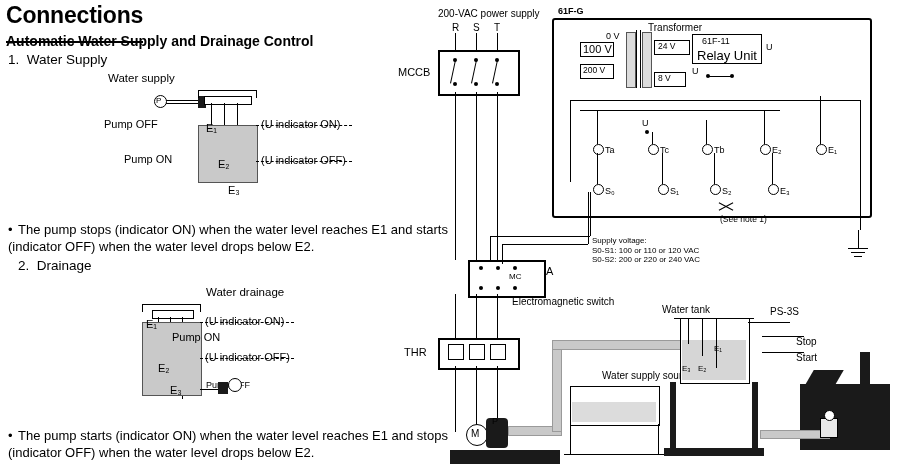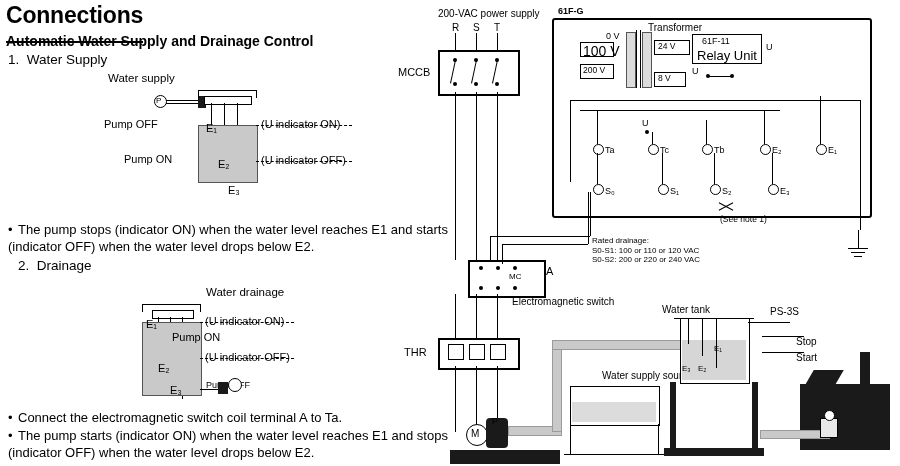--- a/index.html
+++ b/index.html
@@ -146,23 +146,20 @@
 
       <div class="lbl" style="left:14px;top:32px;">E₁</div>
       <div class="lbl" style="left:26px;top:76px;">E₂</div>
       <div class="lbl" style="left:38px;top:98px;">E₃</div>
 
       <div class="wireh" style="left:68px;top:103px;width:22px;"></div>
       <div class="blackfill" style="left:86px;top:96px;width:10px;height:12px;"></div>
       <div class="term" style="left:96px;top:92px;width:12px;height:12px;"></div>
     </div>
 
-    <div class="bullet b3">
-      <span class="dot">•</span><span>Connect the electromagnetic switch coil terminal A to Ta.</span>
-    </div>
     <div class="bullet b4">
       <span class="dot">•</span><span>The pump starts (indicator ON) when the water level reaches E1 and stops (indicator OFF) when the water level drops below E2.</span>
     </div>
   </div>
 
   <div class="right">
 
     <div class="rl" style="left:8px;top:8px;font-size:10px;">200-VAC power supply</div>
     <div class="rl-b" style="left:128px;top:6px;font-size:9px;">61F-G</div>
 
@@ -189,21 +186,21 @@
     <div class="wirev" style="left:25px;top:92px;height:168px;"></div>
     <div class="wirev" style="left:46px;top:92px;height:168px;"></div>
     <div class="wirev" style="left:67px;top:92px;height:168px;"></div>
 
     <div class="panel" style="left:122px;top:18px;width:316px;height:196px;"></div>
 
     <div class="rl" style="left:218px;top:22px;font-size:10px;">Transformer</div>
 
     <div class="rl" style="left:176px;top:31px;font-size:9px;">0 V</div>
     <div class="box-thin" style="left:150px;top:42px;width:32px;height:13px;"></div>
-    <div class="rl" style="left:153px;top:43px;font-size:14px;">100 V</div>
+    <div class="rl" style="left:153px;top:43px;font-size:11px;">100 V</div>
     <div class="box-thin" style="left:150px;top:64px;width:32px;height:13px;"></div>
     <div class="rl" style="left:153px;top:65px;font-size:8.5px;">200 V</div>
 
     <div class="wirev" style="left:206px;top:30px;height:58px;"></div>
     <div class="wirev" style="left:210px;top:30px;height:58px;"></div>
     <div class="greyfill" style="left:196px;top:32px;width:8px;height:54px;background:#dcdcdc;border:1px solid #555;"></div>
     <div class="greyfill" style="left:212px;top:32px;width:8px;height:54px;background:#dcdcdc;border:1px solid #555;"></div>
 
     <div class="box-thin" style="left:224px;top:40px;width:34px;height:13px;"></div>
     <div class="rl" style="left:228px;top:41px;font-size:8.5px;">24 V</div>
@@ -254,21 +251,21 @@
     <div class="wirev" style="left:390px;top:96px;height:48px;"></div>
     <div class="wirev" style="left:167px;top:153px;height:31px;"></div>
     <div class="wirev" style="left:232px;top:153px;height:31px;"></div>
     <div class="wirev" style="left:284px;top:153px;height:31px;"></div>
     <div class="wirev" style="left:342px;top:153px;height:31px;"></div>
 
     <div class="rl" style="left:290px;top:214px;font-size:8.5px;">(See note 1)</div>
     <div class="wire" style="left:288px;top:206px;width:16px;height:1px;transform:rotate(-28deg);"></div>
     <div class="wire" style="left:288px;top:206px;width:16px;height:1px;transform:rotate(28deg);"></div>
 
-    <div class="rl" style="left:162px;top:236px;font-size:8px;">Rated drainage:</div>
+    <div class="rl" style="left:162px;top:236px;font-size:8px;">Supply voltage:</div>
     <div class="rl" style="left:162px;top:246px;font-size:8px;">S0-S1:  100 or 110 or 120 VAC</div>
     <div class="rl" style="left:162px;top:255px;font-size:8px;">S0-S2:  200 or 220 or 240 VAC</div>
 
     <div class="wirev" style="left:428px;top:230px;height:18px;"></div>
     <div class="wireh" style="left:418px;top:248px;width:20px;"></div>
     <div class="wireh" style="left:421px;top:252px;width:14px;"></div>
     <div class="wireh" style="left:424px;top:256px;width:8px;"></div>
 
     <div class="box" style="left:38px;top:260px;width:74px;height:34px;"></div>
     <div class="termdot" style="left:49px;top:266px;"></div>

